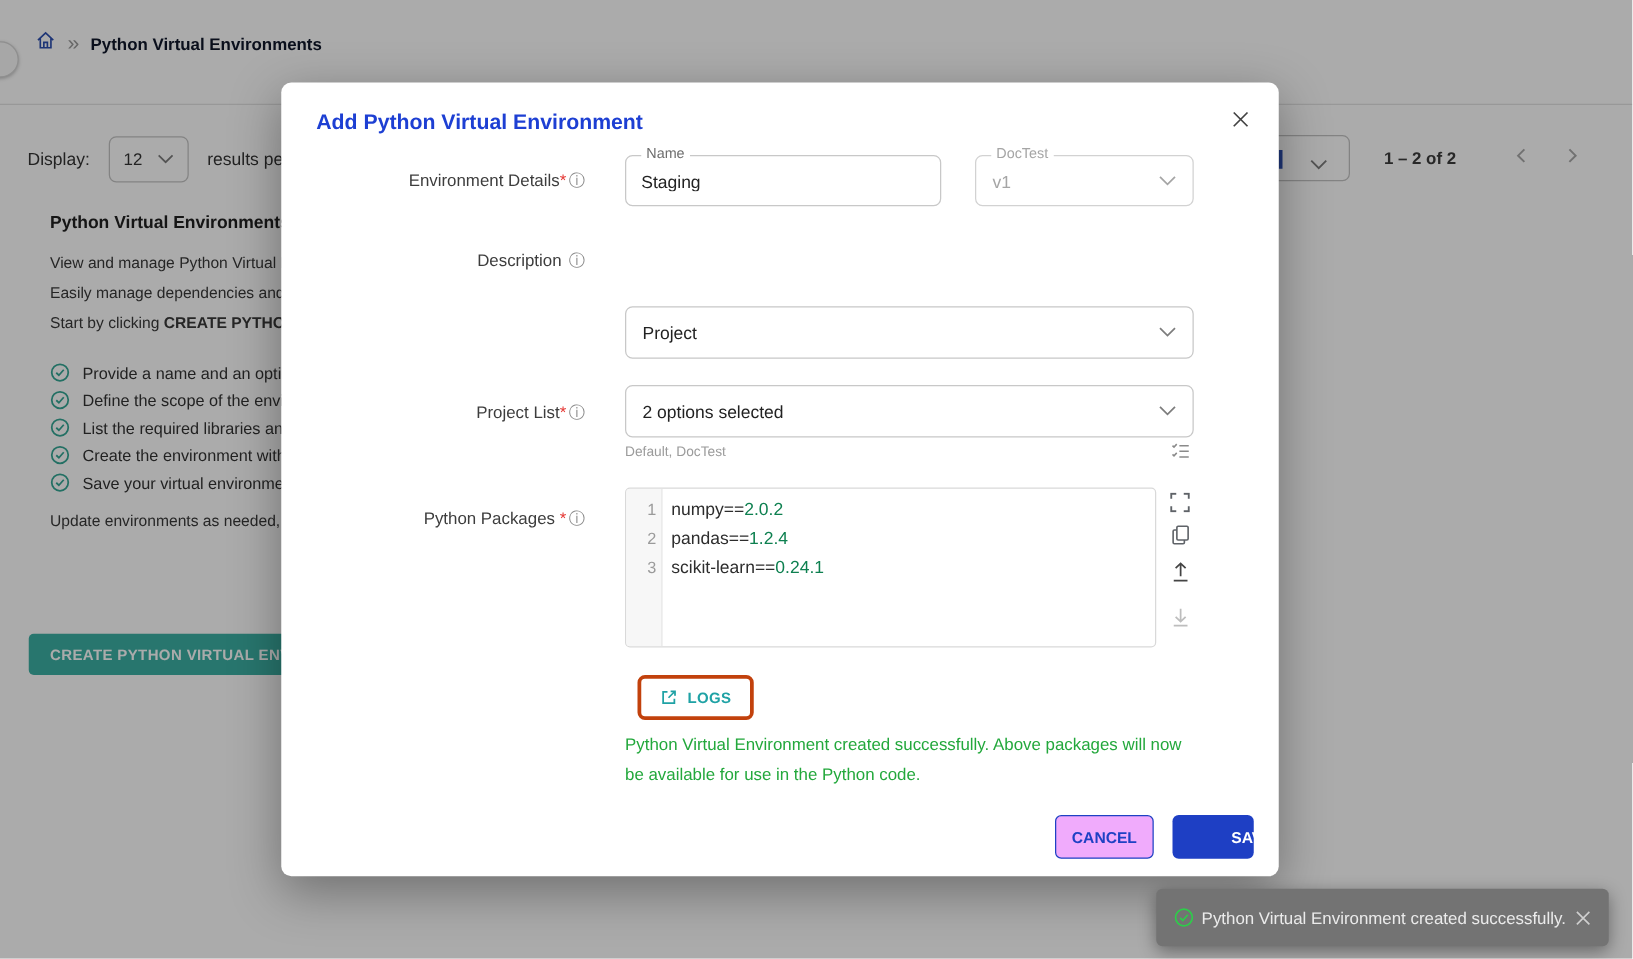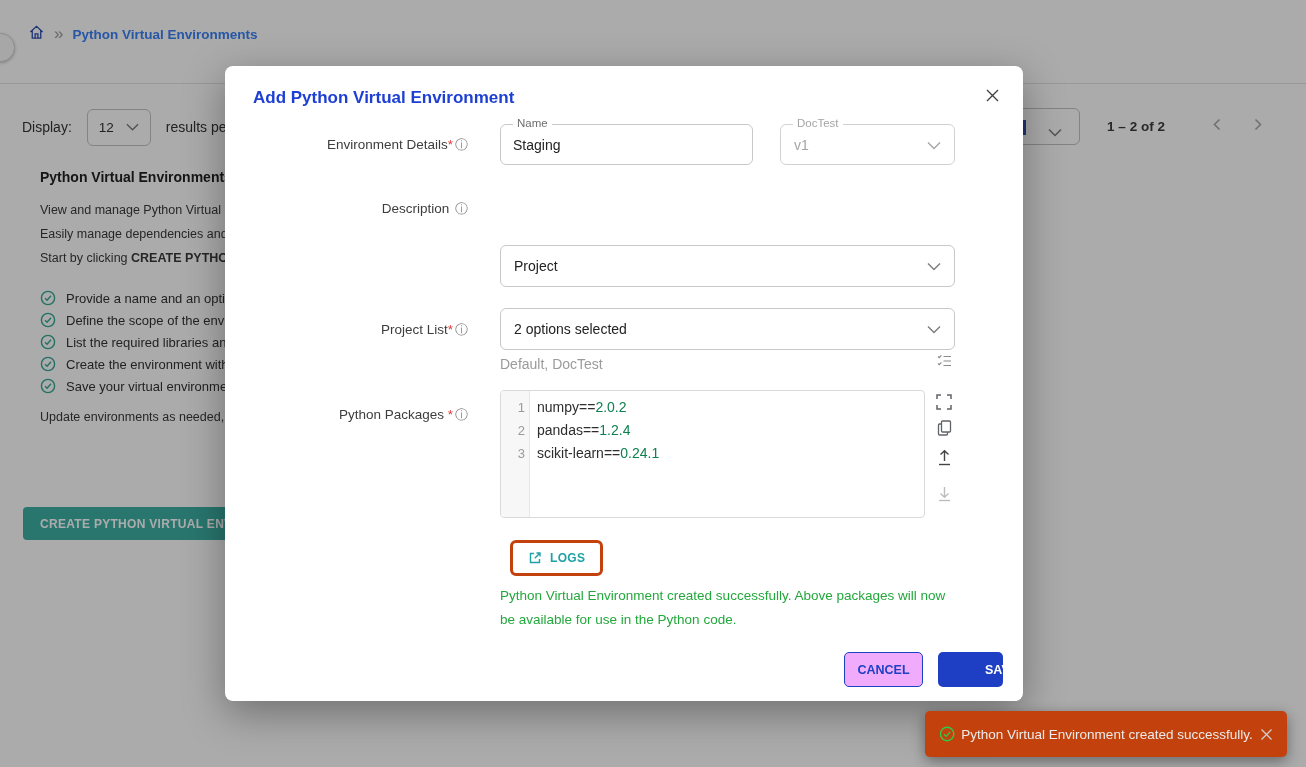--- a/index.html
+++ b/index.html
@@ -4,21 +4,21 @@
 <style>
   html,body{margin:0;padding:0;}
   body{
     width:1306px;height:767px;position:relative;overflow:hidden;
     background:#ffffff;font-family:"Liberation Sans",sans-serif;
     -webkit-font-smoothing:antialiased;
   }
   
   .page{position:absolute;inset:0;z-index:0;}
   .breadcrumb{position:absolute;left:28px;top:24px;display:flex;align-items:center;gap:9px;}
-  .crumb-title{font-size:13.5px;font-weight:bold;color:#3b82f6;}
+  .crumb-title{font-size:13.5px;font-weight:bold;color:#0f172a;}
   .crumb-sep{font-size:17px;color:#9a9a9a;line-height:1;margin-top:-2px;}
   .drawer-handle{position:absolute;left:-14px;top:33px;width:27px;height:27px;border-radius:50%;
     background:#fafafa;border:1px solid #d5d5d5;box-shadow:0 1px 3px rgba(0,0,0,.25);}
   .page-divider{position:absolute;left:0;right:0;top:83px;border-top:1px solid #e3e3e3;}
   .toolbar-left{position:absolute;left:22px;top:108px;height:38px;display:flex;align-items:center;gap:15px;
     font-size:14px;color:#333;}
   .select-box{height:37px;border:1px solid #c4c4c4;border-radius:6px;background:#fff;
     display:flex;align-items:center;justify-content:space-between;box-sizing:border-box;padding:0 11px;}
   .pagesize{width:64px;font-size:13.5px;color:#333;}
   .partial-select{position:absolute;left:990px;top:108px;width:90px;height:37px;border:1px solid #c4c4c4;
@@ -50,21 +50,21 @@
   .info{color:#8a8a8a;font-size:13px;margin-left:2px;}
   .fld{position:absolute;border:1px solid #c8c8c8;border-radius:6px;box-sizing:border-box;background:#fff;}
   .float-label{position:absolute;top:-8px;left:12px;background:#fff;padding:0 4px;font-size:11.5px;color:#6e6e6e;}
   .fld input{border:none;outline:none;width:100%;height:100%;padding:0 12px;font-size:14px;color:#222;
     background:transparent;box-sizing:border-box;border-radius:6px;font-family:inherit;}
   .fld-value{position:absolute;left:13px;top:50%;transform:translateY(-50%);font-size:14px;color:#222;}
   .fld .chev{position:absolute;right:13px;top:50%;transform:translateY(-50%);}
   .fld.disabled{border-color:#d2d2d2;}
   .fld.disabled .float-label{color:#a5a5a5;}
   .fld.disabled .fld-value{color:#a5a5a5;}
-  .helper-text{position:absolute;left:275px;top:290px;font-size:14px;color:#9b9b9b;}
+  .helper-text{position:absolute;left:275px;top:290px;font-size:11px;color:#9b9b9b;}
   .playlist-icon{position:absolute;left:712px;top:288px;}
   
   .editor{position:absolute;left:275px;top:324px;width:425px;height:128px;border:1px solid #d9d9d9;
     border-radius:4px;box-sizing:border-box;display:flex;overflow:hidden;background:#fff;}
   .gutter{width:29px;background:#f7f7f7;border-right:1px solid #e8e8e8;box-sizing:border-box;
     padding:5px 4px 0 0;text-align:right;font-size:13px;line-height:23px;color:#9a9a9a;}
   .code-area{flex:1;padding:5px 0 0 7px;font-size:14px;line-height:23px;color:#2d2d2d;}
   .code-ver{color:#0e8050;}
   .editor-tools{position:absolute;left:709px;width:22px;}
   .ed-tool{position:absolute;left:0;background:none;border:none;padding:0;cursor:pointer;width:20px;height:20px;
@@ -73,21 +73,21 @@
   .logs-btn{position:absolute;left:285px;top:474px;height:36px;padding:0 15px;background:#fff;
     border:3px solid #c2410c;border-radius:6px;color:#1fa2a5;font-weight:bold;font-size:12px;
     letter-spacing:.3px;display:flex;align-items:center;gap:8px;font-family:inherit;cursor:pointer;}
   .success-msg{position:absolute;left:275px;top:518px;width:448px;font-size:13.5px;line-height:24px;color:#23a83c;}
   .cancel-btn{position:absolute;left:619px;top:586px;width:79px;height:35px;background:#f0abfc;
     border:1px solid #1e41c4;border-radius:5px;color:#1e41c4;font-weight:bold;font-size:12.5px;
     font-family:inherit;cursor:pointer;}
   .save-btn{position:absolute;left:713px;top:586px;width:65px;height:35px;background:#1e3fc4;border:none;
     border-radius:5px;color:#fff;font-weight:bold;font-size:12.5px;font-family:inherit;cursor:pointer;padding-left:47px;}
   
-  .toast{position:absolute;left:925px;top:711px;width:362px;height:46px;background:#c2410c;border-radius:5px;
+  .toast{position:absolute;left:925px;top:711px;width:362px;height:46px;background:#737373;border-radius:5px;
     z-index:30;display:flex;align-items:center;padding:0 12px 0 14px;box-sizing:border-box;gap:6px;
     box-shadow:0 4px 14px rgba(0,0,0,.4);}
   .toast-text{color:#ebebeb;font-size:13.5px;white-space:nowrap;}
   .toast-close{margin-left:auto;background:none;border:none;padding:0;cursor:pointer;width:18px;height:18px;
     display:flex;align-items:center;justify-content:center;}
 </style>
 </head>
 <body>
 
 <div class="page">

